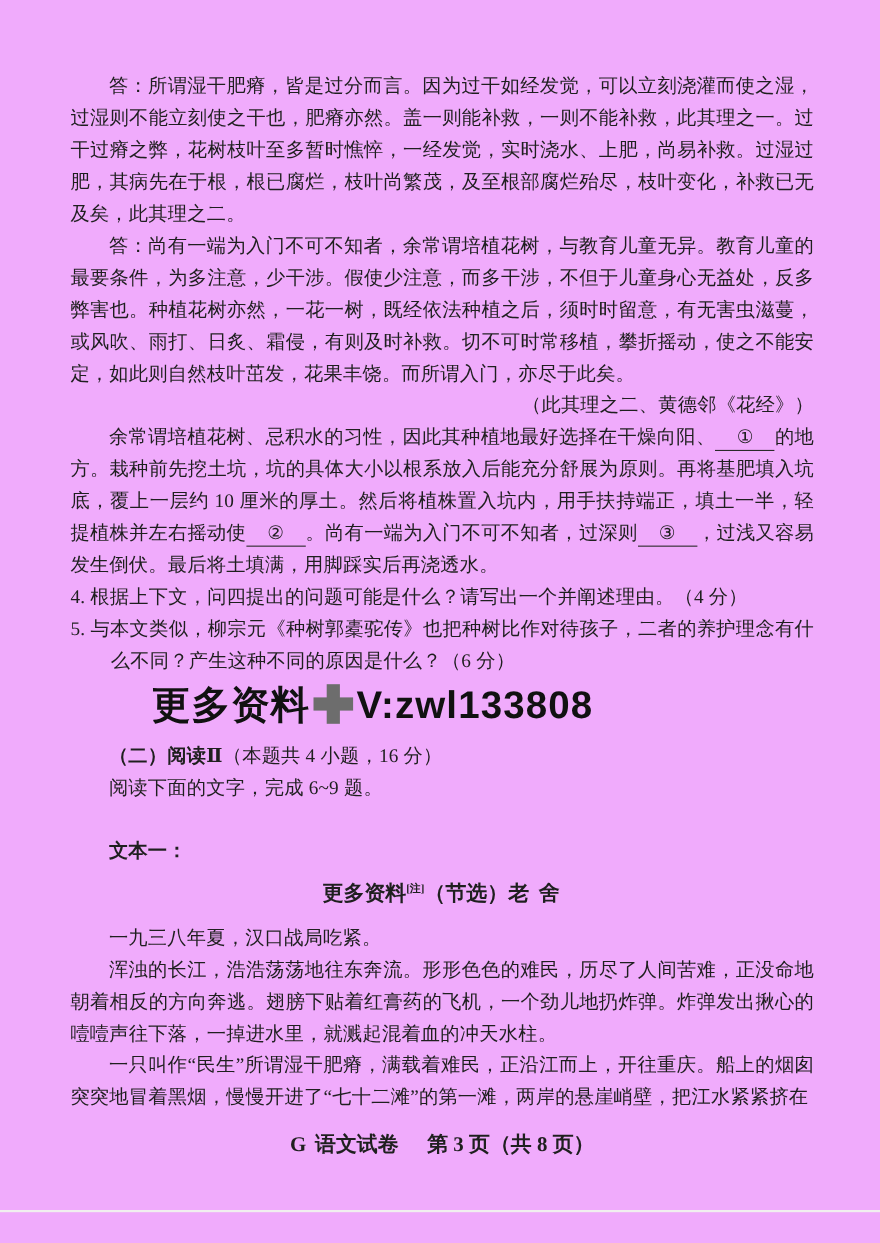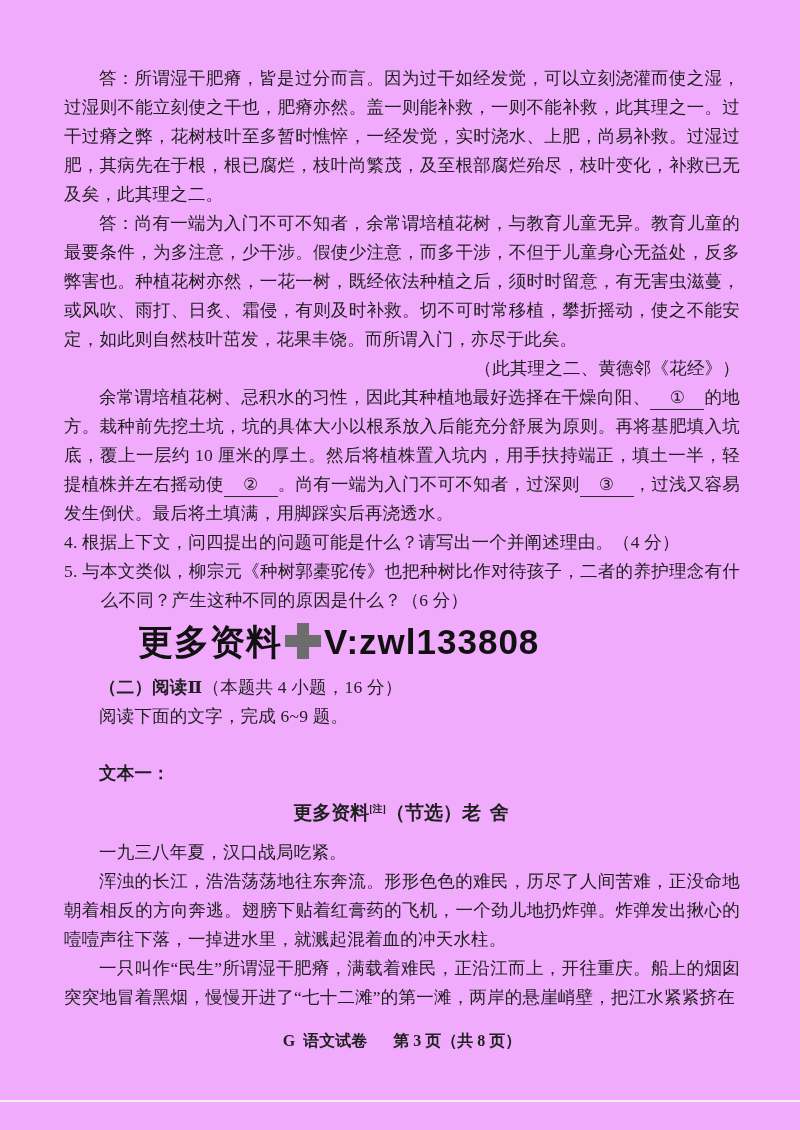--- a/index.html
+++ b/index.html
@@ -70,21 +70,21 @@
     font-weight: bold;
     font-size: 19px;
     line-height: 30px;
     margin: 6px 0 10px 0;
   }
   .title-line sup { font-size: 10px; font-weight: bold; }
   .title-author { letter-spacing: 2px; }
   .footer {
     text-align: center;
     font-weight: bold;
-    font-size: 16px;
+    font-size: 19px;
     line-height: 26px;
     margin-top: 16px;
   }
   .footer .gap { display: inline-block; width: 26px; }
   .footer .sp { display: inline-block; width: 8px; }
   .scan-line {
     position: absolute;
     left: 0; top: 1100px; width: 100%; height: 2px;
     background: #f1efef;
   }

